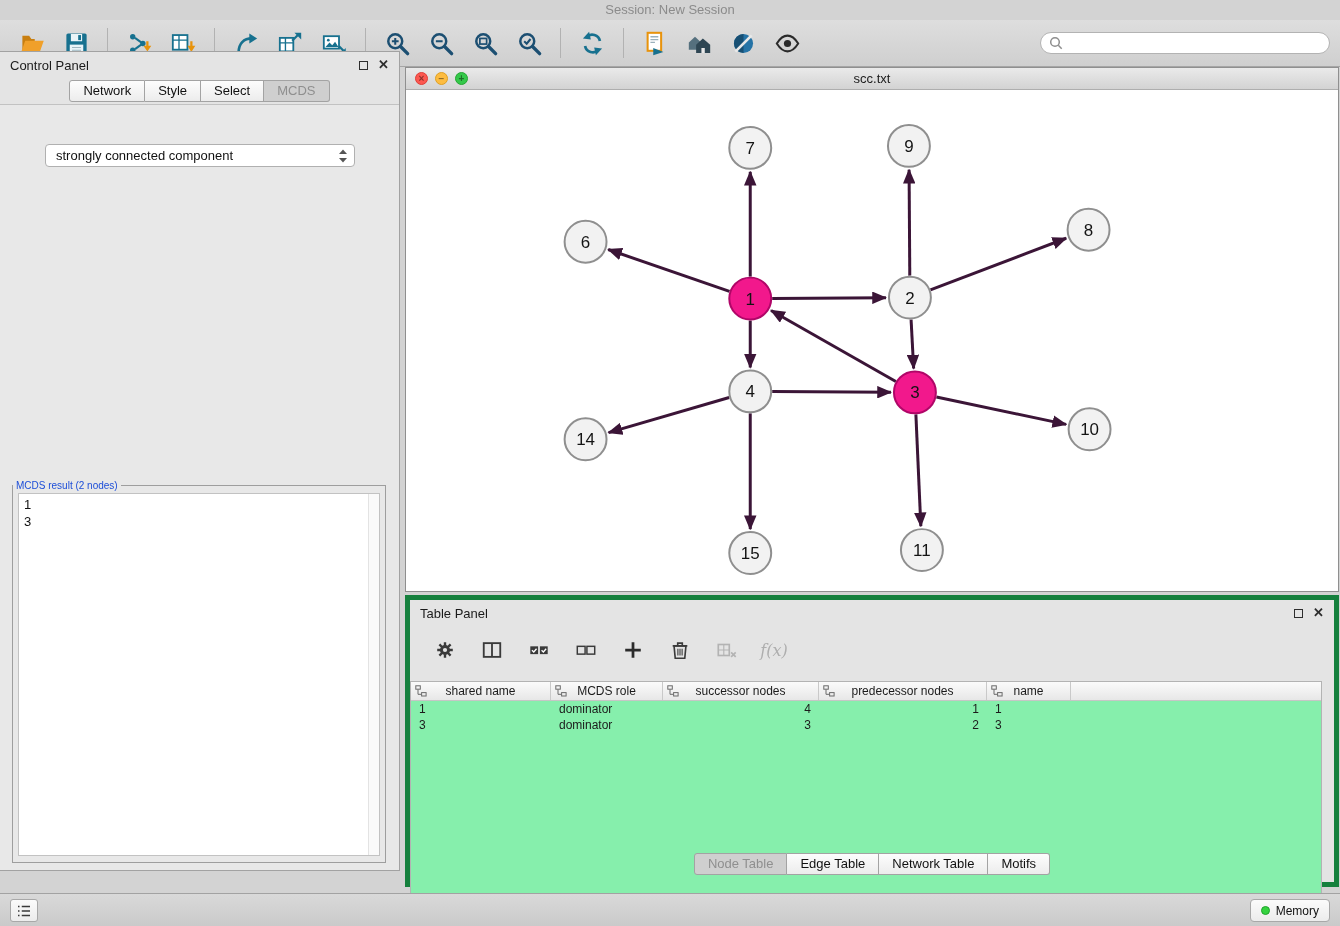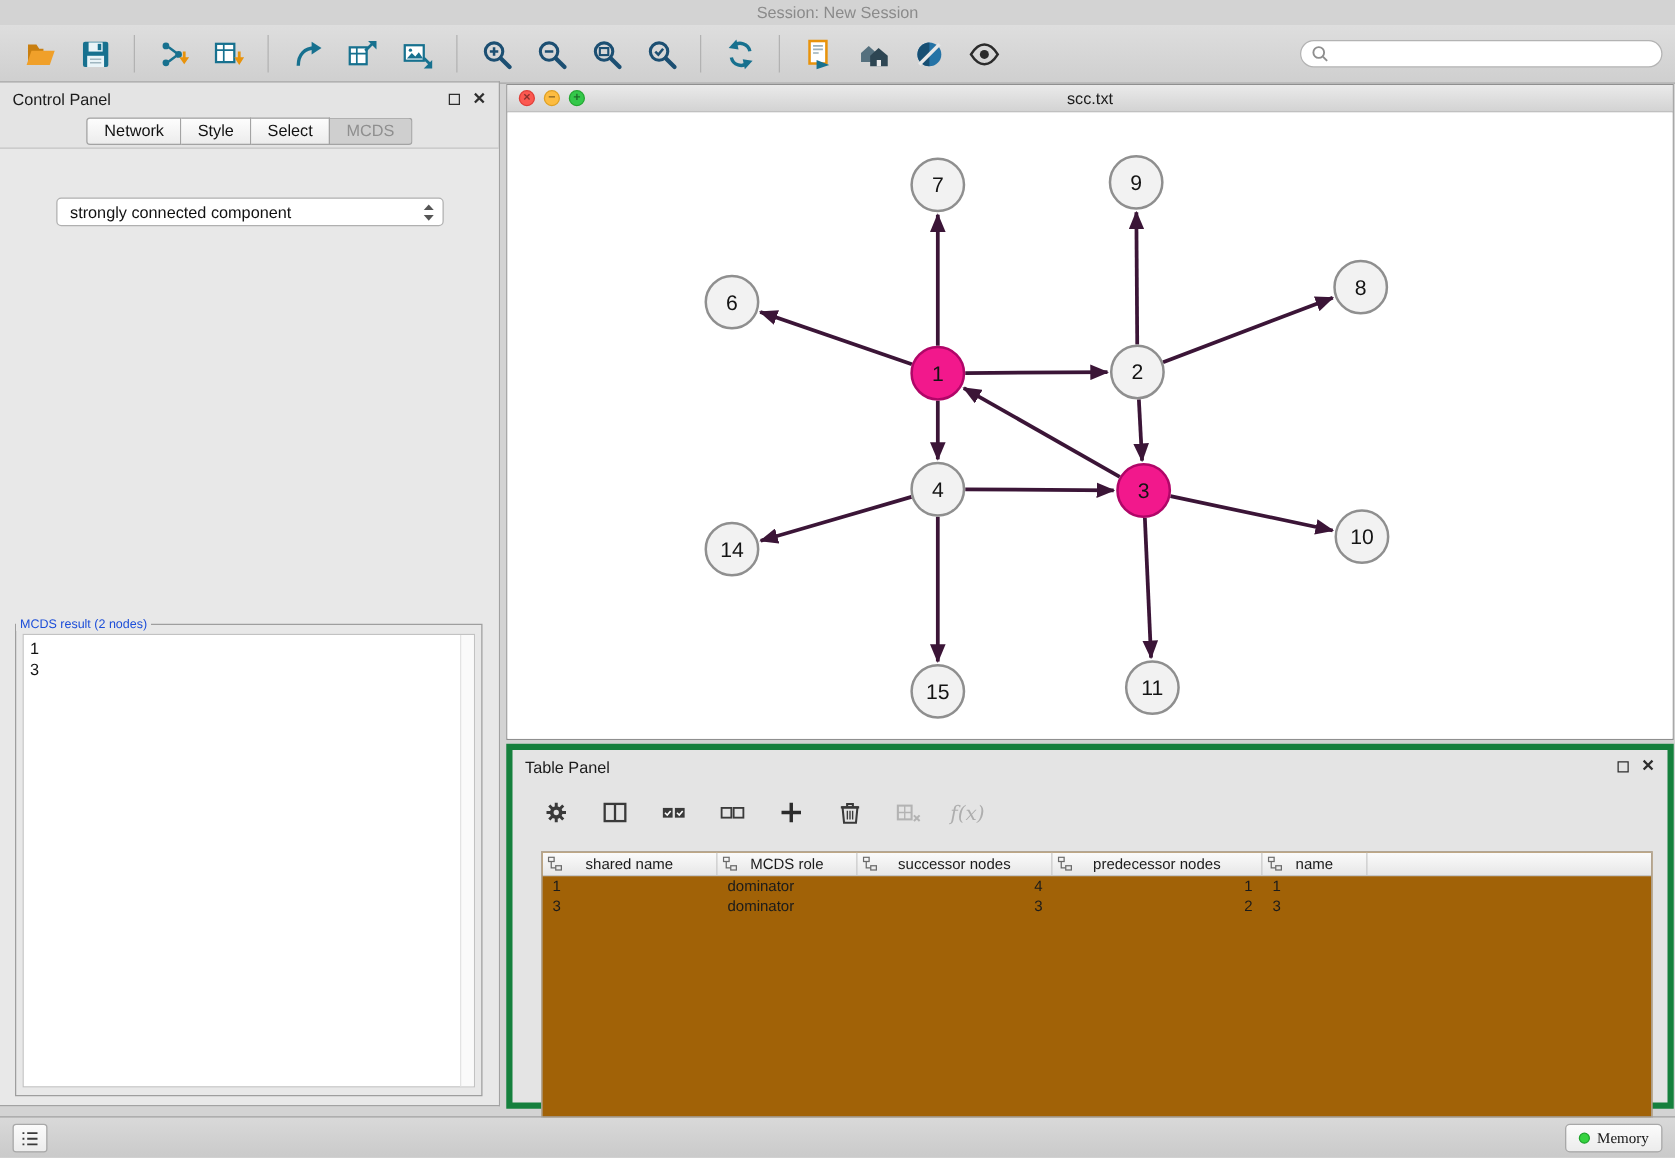--- a/index.html
+++ b/index.html
@@ -27,21 +27,21 @@
   .float-ico { width:9px; height:9px; border:1.5px solid #2d2d2d; display:inline-block; }
   .close-ico { font-size:13px; font-weight:bold; color:#2d2d2d; line-height:10px; }
 
   .tab { font-size:13px; padding:2px 13px; background:linear-gradient(#fdfdfd,#ececec);
          border:1px solid #a3a3a3; border-left:none; color:#111; line-height:16px; white-space:nowrap; }
   .tab:first-child { border-left:1px solid #a3a3a3; border-radius:3px 0 0 3px; }
   .tab:last-child { border-radius:0 3px 3px 0; }
   .tab.active { background:#cfcfcf; color:#8f8f8f; }
 
   
-  .control-panel { position:absolute; left:0; top:65px; width:400px; height:820px;
+  .control-panel { position:absolute; left:0; top:51px; width:400px; height:820px;
                    background:#e4e4e4; border:1px solid #a2a2a2; border-left:none; }
   .cp-tabs { position:absolute; left:0; right:0; top:28px; display:flex; justify-content:center; }
   .cp-body { position:absolute; left:0; right:0; top:52px; bottom:0; background:#e8e8e8; border-top:1px solid #c2c2c2; }
   .opt-label { position:absolute; top:18px; left:0; right:0; text-align:center; font-size:13px; color:#111; }
   .criterion { position:absolute; top:39px; left:45px; width:310px; height:23px; background:#fff;
                border:1px solid #b0b0b0; border-radius:4px; display:flex; align-items:center;
                padding:0 6px 0 10px; font-size:13px; color:#111; }
   .criterion .spin { margin-left:auto; }
   .btn-row { position:absolute; top:73px; left:0; right:0; display:flex; justify-content:center; gap:13px; }
   .btn { height:22px; padding:0 14px; font-size:13px; color:#111; background:linear-gradient(#fefefe,#ececec);
@@ -66,38 +66,38 @@
   .canvas { position:absolute; left:0; right:0; top:22px; bottom:0; background:#fff; }
   .canvas svg { width:100%; height:100%; display:block; }
 
   
   .table-panel { position:absolute; left:405px; top:595px; width:934px; height:292px;
                  background:#e4e4e4; border:5px solid #15803d; }
   .tp-toolbar { position:absolute; left:0; right:0; top:28px; height:44px; display:flex; align-items:center;
                 padding:0 22px; gap:21px; }
   .tp-ico { width:26px; height:26px; display:flex; align-items:center; justify-content:center; }
   .fx-label { font-family:"DejaVu Serif",serif; font-style:italic; font-size:16px; color:#aeaeae; }
-  .dt { position:absolute; left:23px; right:12px; top:81px; height:214px; background:#a16207; border:1px solid #b3b3b3; overflow:hidden; }
+  .dt { position:absolute; left:0; right:12px; top:81px; height:214px; background:#86efac; border:1px solid #b3b3b3; overflow:hidden; }
   .dt-head { display:flex; height:19px; background:linear-gradient(#fbfbfb,#e7e7e7); border-bottom:1px solid #c6c6c6; }
   .dt-hcell { position:relative; display:flex; align-items:center; justify-content:center; font-size:12px; color:#1b1b1b;
               border-right:1px solid #c9c9c9; flex:0 0 auto; }
   .dt-hcell .tree-ico { position:absolute; left:4px; top:3px; }
   .dt-hfill { flex:1 1 auto; }
   .dt-row { display:flex; height:16px; font-size:12px; color:#1b1b1b; align-items:center; }
   .dt-cell { flex:0 0 auto; padding:0 8px; white-space:nowrap; overflow:hidden; }
   .dt-cell.right { text-align:right; }
   .tp-tabs { position:absolute; left:0; right:0; bottom:7px; display:flex; justify-content:center; }
 
   
   .statusbar { position:absolute; left:0; top:893px; right:0; height:33px;
                background:linear-gradient(#d9d9d9,#cacaca); border-top:1px solid #a2a2a2; }
   .sb-left { position:absolute; left:10px; top:5px; width:28px; height:23px; background:linear-gradient(#fbfbfb,#ececec);
              border:1px solid #a8a8a8; border-radius:3px; display:flex; align-items:center; justify-content:center; }
   .sb-mem { position:absolute; right:10px; top:5px; height:23px; padding:0 10px; background:linear-gradient(#fbfbfb,#ececec);
-            border:1px solid #a8a8a8; border-radius:4px; display:flex; align-items:center; gap:6px; font-size:12px; color:#111;font-family:Liberation Serif, serif; }
+            border:1px solid #a8a8a8; border-radius:4px; display:flex; align-items:center; gap:6px; font-size:12px; color:#111; }
   .mem-dot { width:9px; height:9px; border-radius:50%; background:#35d33f; border:1px solid #1fa32c; }
 </style>
 </head>
 <body>
 
 <div class="app">
 
   <div class="titlebar">
     <span>Session: New Session</span>
   </div>
@@ -466,20 +466,26 @@
           </div>
           <div class="dt-row">
             <div class="dt-cell" style="width: 140px;">3</div>
             <div class="dt-cell" style="width: 112px;">dominator</div>
             <div class="dt-cell right" style="width: 156px;">3</div>
             <div class="dt-cell right" style="width: 168px;">2</div>
             <div class="dt-cell" style="width: 84px;">3</div>
           </div>
         </div>
     </div>
+    <div class="tp-tabs" id="tp-tabs">
+        <div class="tab active">Node Table</div>
+        <div class="tab">Edge Table</div>
+        <div class="tab">Network Table</div>
+        <div class="tab">Motifs</div>
+      </div>
   </div>
 
   <div class="statusbar">
     <div class="sb-left">
       <svg width="18" height="18" viewBox="0 0 24 24">
         <path d="M4 6h2M9 6h11M4 12h2M9 12h11M4 18h2M9 18h11" stroke="#3a3a3a" stroke-width="2"></path>
       </svg>
     </div>
     <div class="sb-mem">
       <span class="mem-dot"></span>

